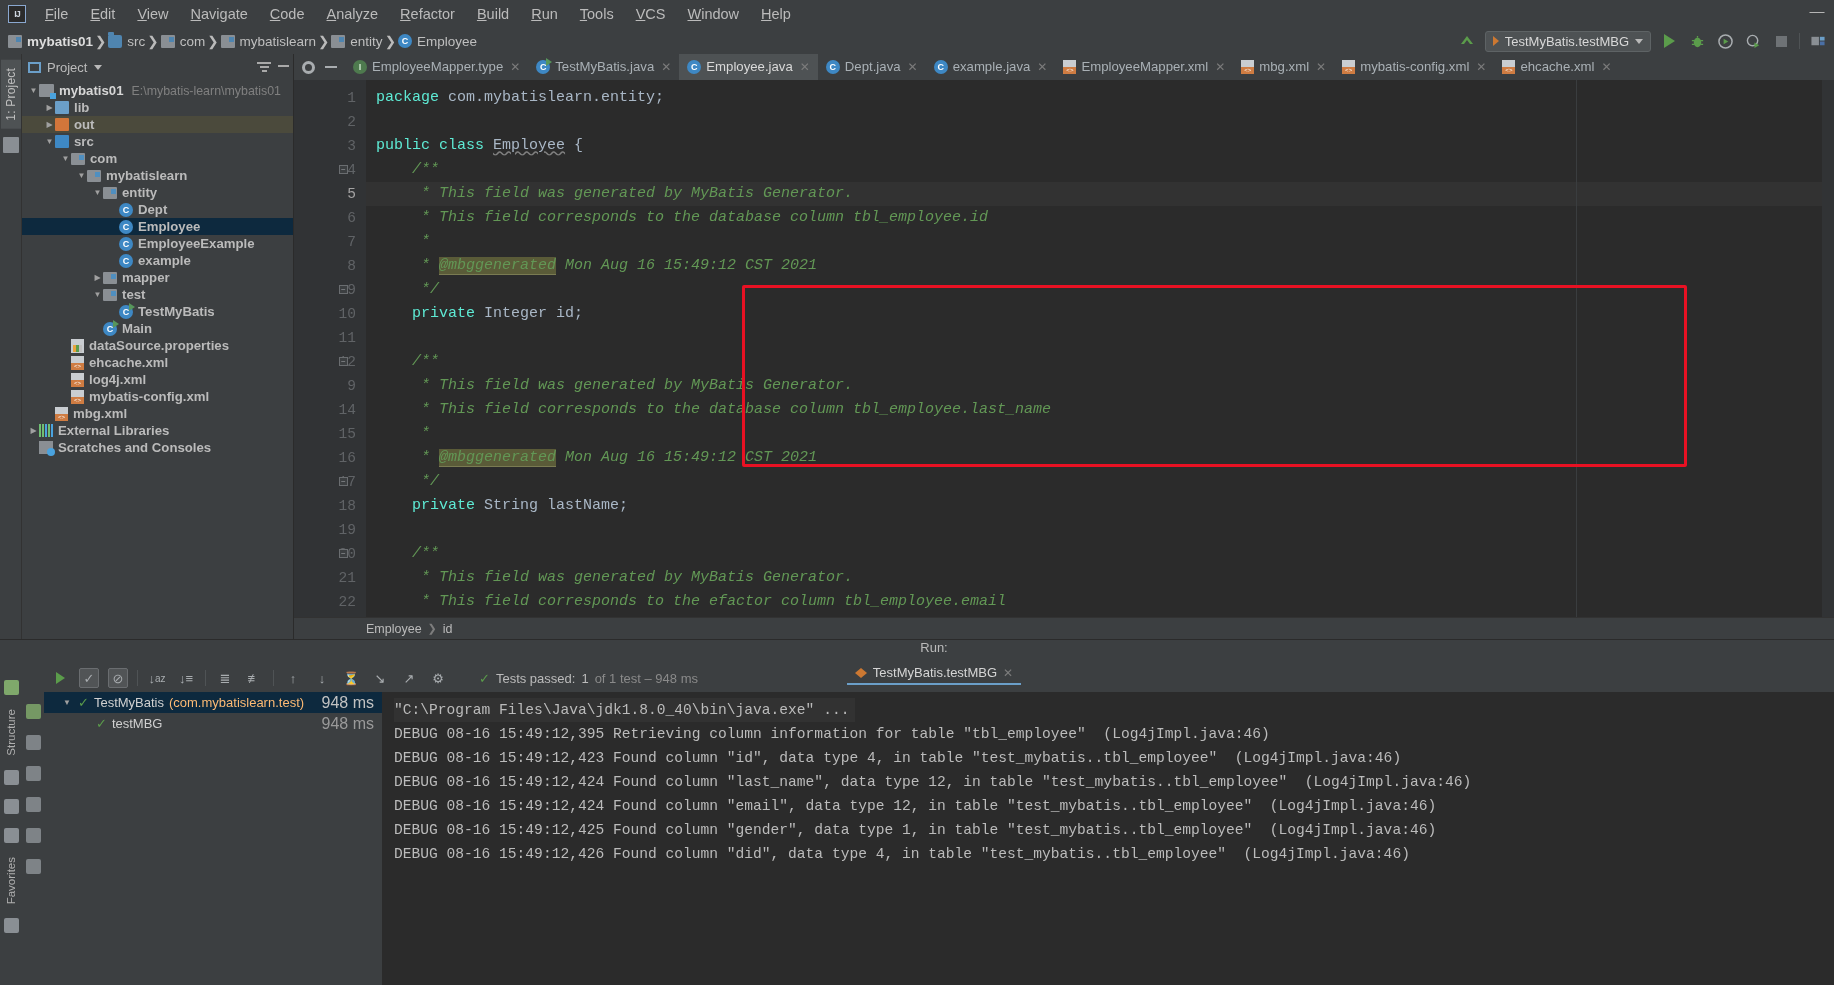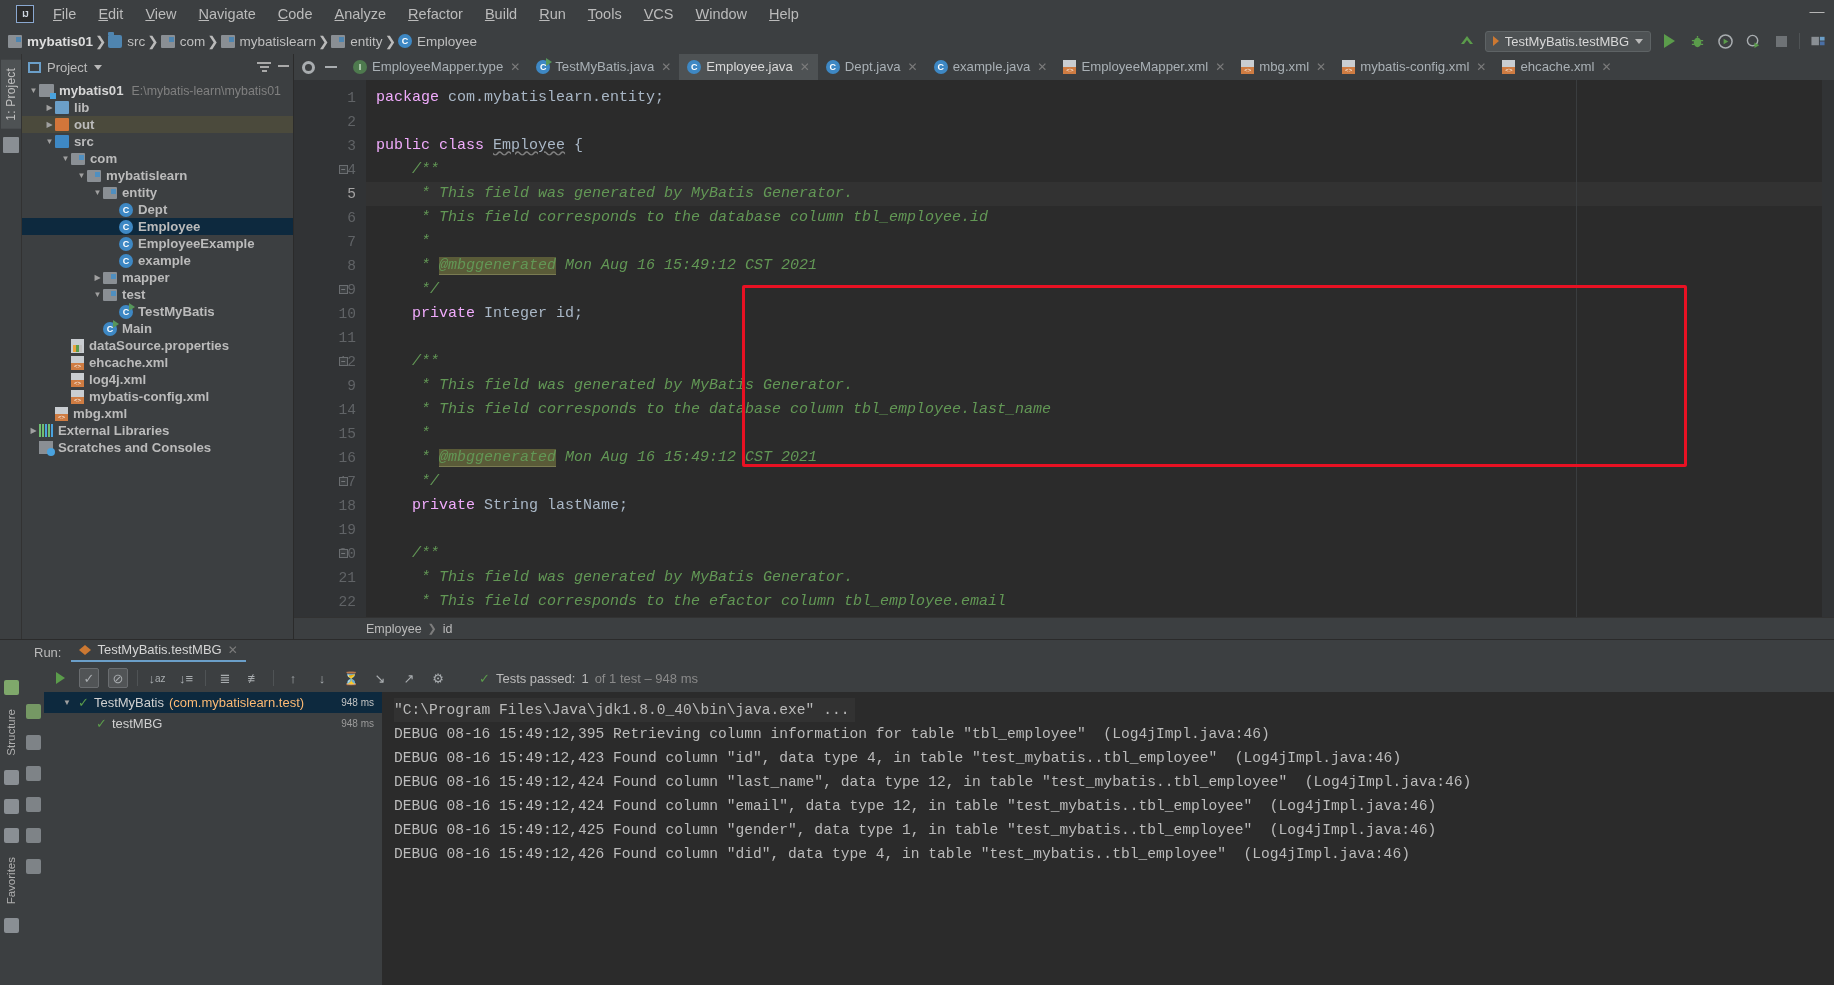--- a/index.html
+++ b/index.html
@@ -8,21 +8,21 @@
     background: #3c3f41;
     font-family: "Liberation Sans", sans-serif;
     overflow: hidden;
     color: #bbbbbb;
   }
   .app { position: relative; width: 1834px; height: 985px; background: #3c3f41; }
 
   
   .titlebar {
     height: 28px; background: #3c3f41; display: flex; align-items: center;
-    padding: 0 14px; font-size: 14px; position: relative;
+    padding: 0 6px; font-size: 14px; position: relative;
   }
   .ij-logo {
     width: 18px; height: 18px; margin: 0 8px 0 2px; border: 1px solid #8aa8d0;
     background: #2b2b2b; color: #cfd6e0; font-size: 9px; font-weight: bold;
     display: flex; align-items: center; justify-content: center; letter-spacing: -1px;
   }
   .menu { display: flex; gap: 0px; }
   .menu-item {
     padding: 3px 11px; color: #bbbbbb; font-size: 14.5px; cursor: default; white-space: nowrap;
   }
@@ -134,21 +134,21 @@
   .fold {
     position: absolute; right: 18px; width: 9px; height: 9px; border: 1px solid #6a6d70;
     background: #3c3f41; color: #9a9da0; font-size: 8px; line-height: 7px; text-align: center;
   }
   .code {
     flex: 1; position: relative; font-family: "Liberation Mono", monospace; font-size: 15px;
     padding-top: 6px; overflow: hidden;
   }
   .code .line { height: 24px; line-height: 24px; padding-left: 10px; white-space: pre; }
   .code .line.hl { background: #323232; }
-  .kw { color: #f0abfc; margin-top: 44px; }
+  .kw { color: #5eead4; margin-top: 44px; }
   .plain { color: #a9b7c6; }
   .cmt { color: #629755; font-style: italic; }
   .tagmark { color: #629755; font-style: italic; background: #5a5b38; border-bottom: 1px solid #7a7b52; }
   .squiggle { text-decoration: underline; text-decoration-style: wavy; text-decoration-color: #808080; }
   .vert-guide { position: absolute; top: 0; bottom: 0; width: 1px; background: #3a3d3f; }
   .red-box {
     position: absolute; border: 3px solid #e81123; border-radius: 2px; pointer-events: none;
   }
   .right-gutter { width: 12px; background: #313335; flex: none; }
 
@@ -157,21 +157,21 @@
     font-size: 12.5px; color: #bbb; padding-left: 72px; border-top: 1px solid #323232;
   }
   .breadcrumb-bar .sep { color: #7d7d7d; margin: 0 6px; font-size: 11px; }
 
   
   .run-panel { height: 372px; display: flex; background: #3c3f41; border-top: 1px solid #2b2b2b; }
   .run-rail { width: 22px; background: #3c3f41; display: flex; flex-direction: column; align-items: center; padding-top: 40px; gap: 14px; }
   .run-rail .rv { writing-mode: vertical-rl; transform: rotate(180deg); font-size: 11.5px; color: #b0b0b0; }
   .run-rail .ri { width: 15px; height: 15px; background: #8a8f94; border-radius: 2px; }
   .run-main { flex: 1; display: flex; flex-direction: column; min-width: 0; }
-  .run-tabrow { height: 24px; display: flex; align-items: center; gap: 10px; padding-left: 12px; font-size: 13px; color: #bbb; }
+  .run-tabrow { height: 24px; display: flex; align-items: center; gap: 10px; padding-left: 12px; font-size: 13px; color: #bbb; flex-direction: column; }
   .run-tab {
     display: flex; align-items: center; gap: 6px; padding: 0 8px 3px 8px; border-bottom: 2px solid #6b9fc9;
     color: #d5d5d5;
   }
   .run-tab .x { color: #7c7c7c; font-size: 12px; }
   .dbl-arrow { display:flex; }
 
   .run-content { flex: 1; display: flex; min-height: 0; }
   .run-toolcol { width: 22px; background: #3c3f41; display: flex; flex-direction: column; align-items: center; padding-top: 40px; gap: 16px; }
   .run-toolcol .ti { width: 15px; height: 15px; background: #8a8f94; border-radius: 2px; opacity: .85; }
@@ -181,21 +181,21 @@
   .rt-ic.on { background: #515456; border: 1px solid #6a6d70; border-radius: 2px; }
   .rt-div { width: 1px; height: 16px; background: #4f5355; }
   .test-status { margin-left: 22px; font-size: 13px; color: #bbbbbb; display: flex; align-items: center; gap: 6px; }
   .check { color: #5b9c4b; font-size: 13px; }
   .muted { color: #8a8a8a; }
 
   .run-split { flex: 1; display: flex; min-height: 0; }
   .test-tree { width: 338px; background: #3c3f41; font-size: 13px; }
   .tt-row { height: 21px; display: flex; align-items: center; padding-left: 6px; gap: 5px; white-space: nowrap; }
   .tt-row.sel { background: #0d293e; }
-  .tt-row .ms { margin-left: auto; padding-right: 8px; color: #9a9a9a; font-size: 10px; }
+  .tt-row .ms { margin-left: auto; padding-right: 8px; color: #9a9a9a; font-size: 16px; }
   .tt-row.sel .ms { color: #c2c2c2; }
   .tt-name { color: #d0d0d0; }
   .tt-pkg { color: #fdba74; }
   .console {
     flex: 1; background: #2b2b2b; font-family: "Liberation Mono", monospace; font-size: 14.6px;
     color: #bbbbbb; padding: 6px 0 0 12px; overflow: hidden; min-width: 0;
   }
   .console .cline { height: 24px; line-height: 24px; white-space: pre; }
   .console .cline.first { background: #323232; display: inline-block; padding-right: 6px; }
 </style>

